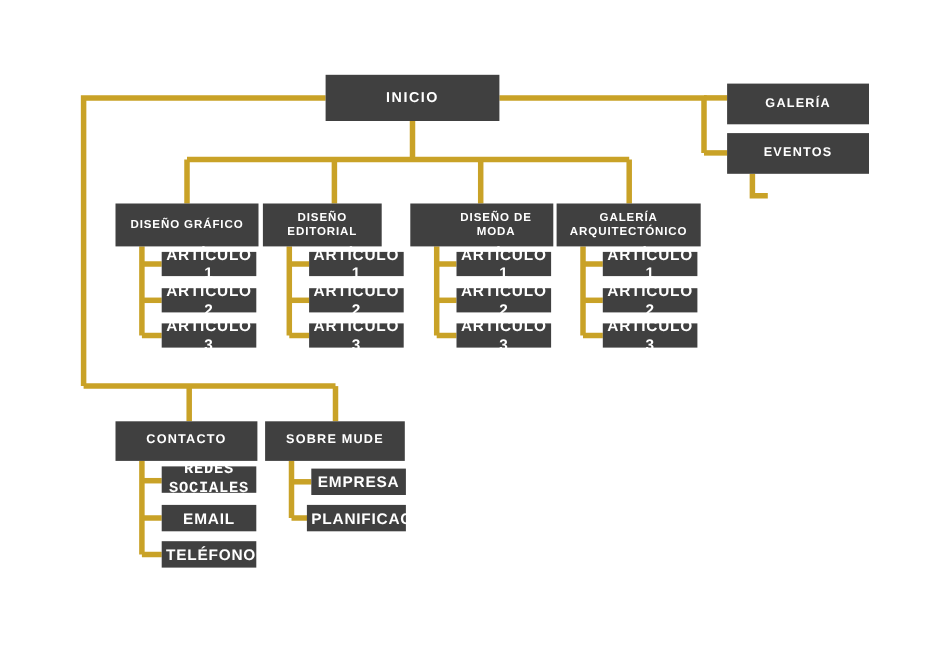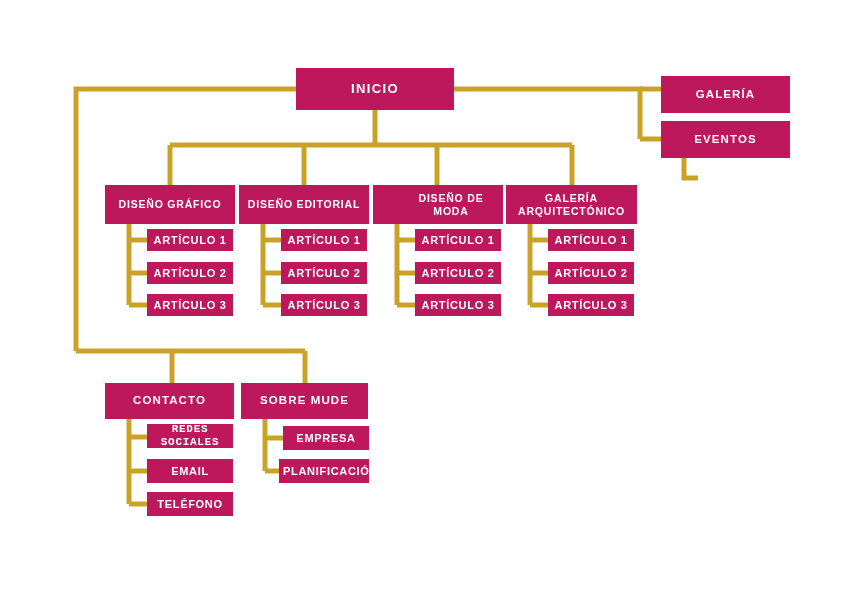--- a/index.html
+++ b/index.html
@@ -7,37 +7,37 @@
   body{
     width:842px;height:596px;position:relative;overflow:hidden;
     font-family:"Liberation Sans", sans-serif;
     background:#ffffff;
   }
   #canvas{position:absolute;left:0;top:0;width:842px;height:596px;}
   #links{position:absolute;left:0;top:0;width:842px;height:596px;}
 
   .node{
     position:absolute;
-    background:#be185d;
+    background:#404040;
     color:#ffffff;
     display:flex;
     align-items:center;
     justify-content:center;
     text-align:center;
     box-sizing:border-box;
     letter-spacing:0.9px;
     font-weight:bold;
     line-height:1.18;
     z-index:3;
     padding:2px 4px;
   }
   .node.root{font-size:13px;letter-spacing:1.4px;}
   .node.section{font-size:11.5px;letter-spacing:1.1px;}
   .node.category{font-size:10.5px;letter-spacing:0.8px;}
-  .node.leaf{font-size:11px;letter-spacing:0.7px;}
+  .node.leaf{font-size:14px;letter-spacing:0.7px;}
   .node.subleaf{font-size:8px;letter-spacing:0.6px;}
   .node span{display:block;width:100%;}
 </style>
 </head>
 <body>
 
 <div id="canvas">
 
   <svg id="links" viewBox="0 0 842 596" xmlns="http://www.w3.org/2000/svg">
     <g stroke="#C9A227" stroke-width="5" fill="none" stroke-linecap="butt">
@@ -102,21 +102,21 @@
 
   <div class="node section" style="left:661px;top:121px;width:129px;height:37px;">
     <span>EVENTOS</span>
   </div>
 
 
   <div class="node category" style="left:105px;top:185px;width:130px;height:39px;">
     <span>DISEÑO GRÁFICO</span>
   </div>
 
-  <div class="node category" style="left:239px;top:185px;width:130px;height:39px;">
+  <div class="node category" style="left:239px;top:185px;width:108px;height:39px;">
     <span>DISEÑO EDITORIAL</span>
   </div>
 
   <div class="node category" style="left:373px;top:185px;width:130px;height:39px;padding-left:30px;">
     <span>DISEÑO DE MODA</span>
   </div>
 
   <div class="node category" style="left:506px;top:185px;width:131px;height:39px;">
     <span>GALERÍA ARQUITECTÓNICO</span>
   </div>

